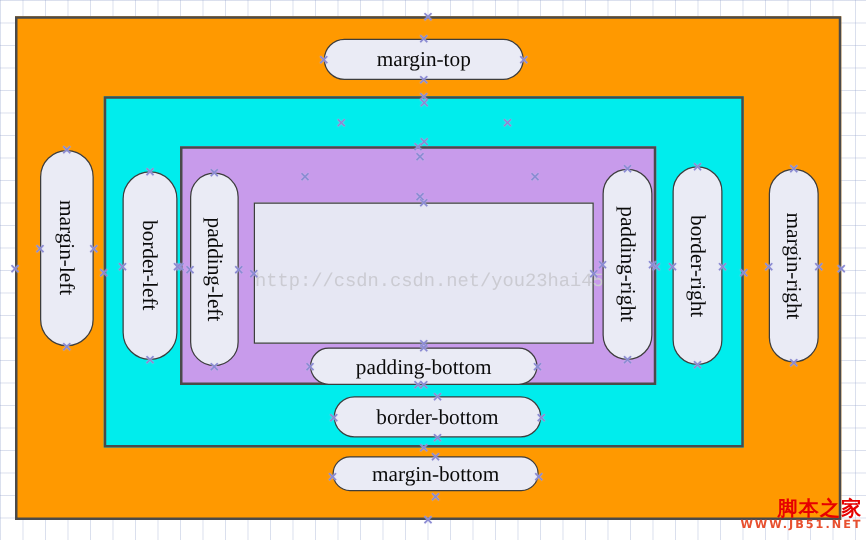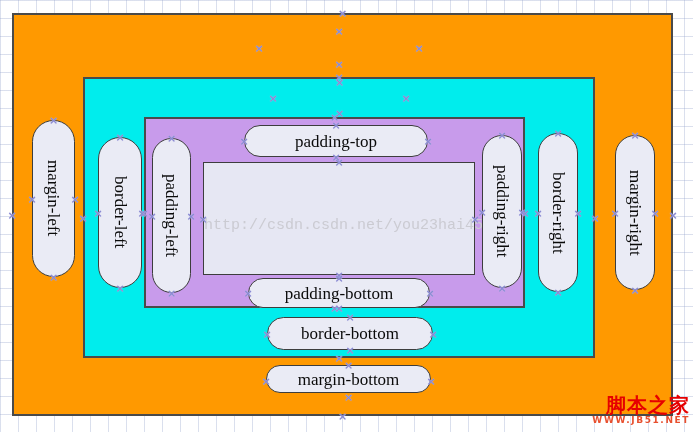--- a/index.html
+++ b/index.html
@@ -47,36 +47,36 @@
     display:flex;align-items:center;justify-content:center;
     font-size:22px;color:#000;
   }
   .handle{
     position:absolute;transform:translate(-50%,-50%);
     color:#8a8ad2;font-family:"DejaVu Sans", sans-serif;
     font-size:11px;font-weight:bold;line-height:1;
     text-shadow:0 0 1px #c4c4ea;
   }
   .logo{position:absolute;right:3px;bottom:6px;text-align:right;font-family:"DejaVu Sans", sans-serif;}
-  .logo-name{font-size:20px;font-weight:bold;color:#E60000;letter-spacing:1px;line-height:1.0;text-align:right;}
+  .logo-name{font-size:16px;font-weight:bold;color:#E60000;letter-spacing:1px;line-height:1.0;text-align:right;}
   .logo-url{font-size:9px;font-weight:bold;color:#E8502F;letter-spacing:1.6px;line-height:1.2;}
 </style>
 </head>
 <body>
 
 <div class="canvas">
 
   <div class="rect margin-rect"></div>
   <div class="rect border-rect"></div>
   <div class="rect padding-rect"></div>
   <div class="rect content-rect"></div>
 
   <div class="watermark">http://csdn.csdn.net/you23hai45</div>
 
-  <div class="pill p-padding-top">padding-top</div>
+  <div class="pill p-margin-top">margin-top</div>
   <div class="pill p-border-bottom">border-bottom</div>
   <div class="pill p-padding-bottom">padding-bottom</div>
   <div class="pill p-margin-bottom">margin-bottom</div>
   <div class="pill v p-margin-left">margin-left</div>
   <div class="pill v p-border-left">border-left</div>
   <div class="pill v p-padding-left">padding-left</div>
   <div class="pill v p-padding-right">padding-right</div>
   <div class="pill v p-border-right">border-right</div>
   <div class="pill v p-margin-right">margin-right</div>
 

